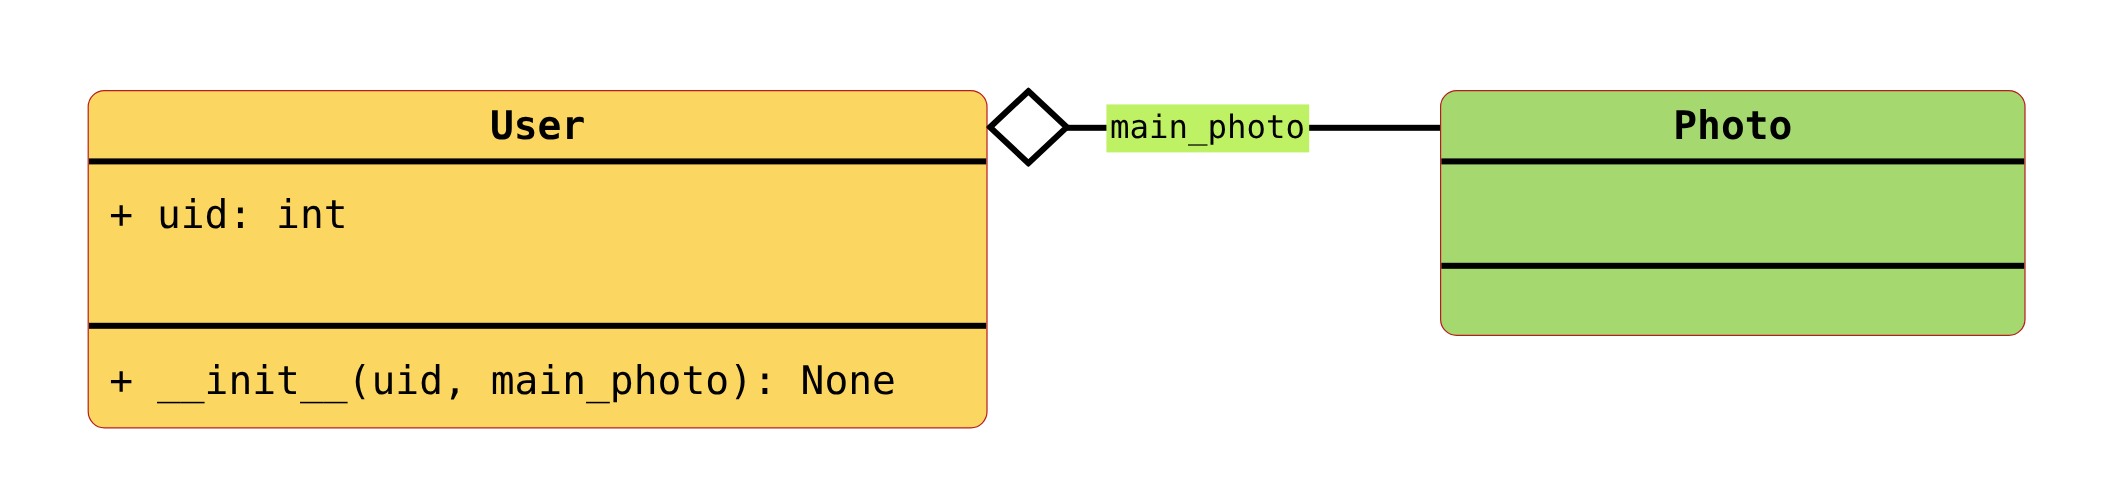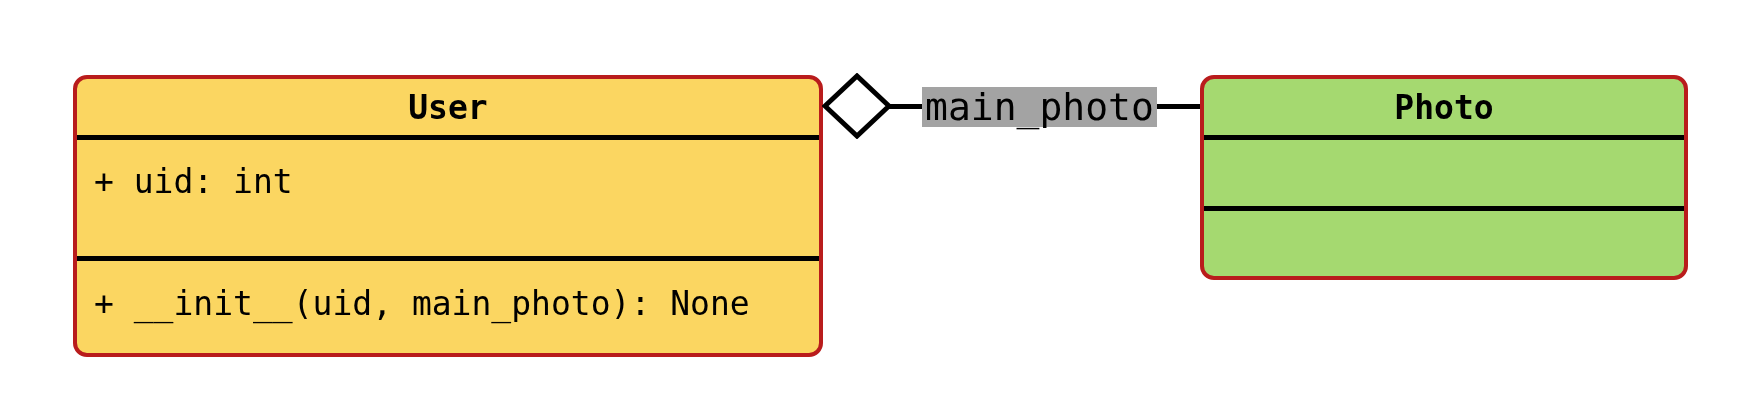--- a/index.html
+++ b/index.html
@@ -8,42 +8,42 @@
     width: 1763px;
     height: 420px;
     background: #ffffff;
     font-family: "DejaVu Sans Mono", "Liberation Mono", monospace;
     color: #000000;
     overflow: hidden;
   }
   .class-box {
     position: absolute;
     box-sizing: border-box;
-    border: 4px solid #b91c1c;
+    border: 1px solid #b91c1c;
     border-radius: 14px;
     display: flex;
     flex-direction: column;
     overflow: hidden;
   }
   .box-user  { left: 73px;   top: 75px; width: 750px; height: 282px; }
   .box-photo { left: 1200px; top: 75px; width: 488px; height: 205px; }
   .sec-title {
     box-sizing: content-box;
     height: 56px;
     border-bottom: 5px solid #000000;
     display: flex;
     align-items: center;
     justify-content: center;
     font-weight: bold;
     font-size: 33px;
   }
   .sec-attrs {
     box-sizing: content-box;
     border-bottom: 5px solid #000000;
-    padding: 24px 10px 0 17px;
+    padding: 24px 10px 16px 17px;
   }
   .box-user  .sec-attrs { height: 92px; }   
   .box-photo .sec-attrs { height: 42px; padding-top: 24px; }
   .sec-methods { flex: 1; padding: 25px 20px 0 17px; }
   .member-line {
     font-size: 33px;
     line-height: 36px;
     white-space: pre;
   }
   .member-bold { font-weight: bold; }
@@ -52,22 +52,22 @@
     left: 887px;
     top: 104px;
     width: 313px;
     height: 5px;
     background: #000000;
   }
   .relation-label {
     position: absolute;
     left: 922px;
     top: 87px;
-    background: #a3a3a3;
-    font-size: 38px;
+    background: #bef264;
+    font-size: 27px;
     line-height: 40px;
     padding: 0 3px;
     white-space: pre;
   }
   .diamond-svg {
     position: absolute;
     left: 822px;
     top: 73px;
   }
 </style>

